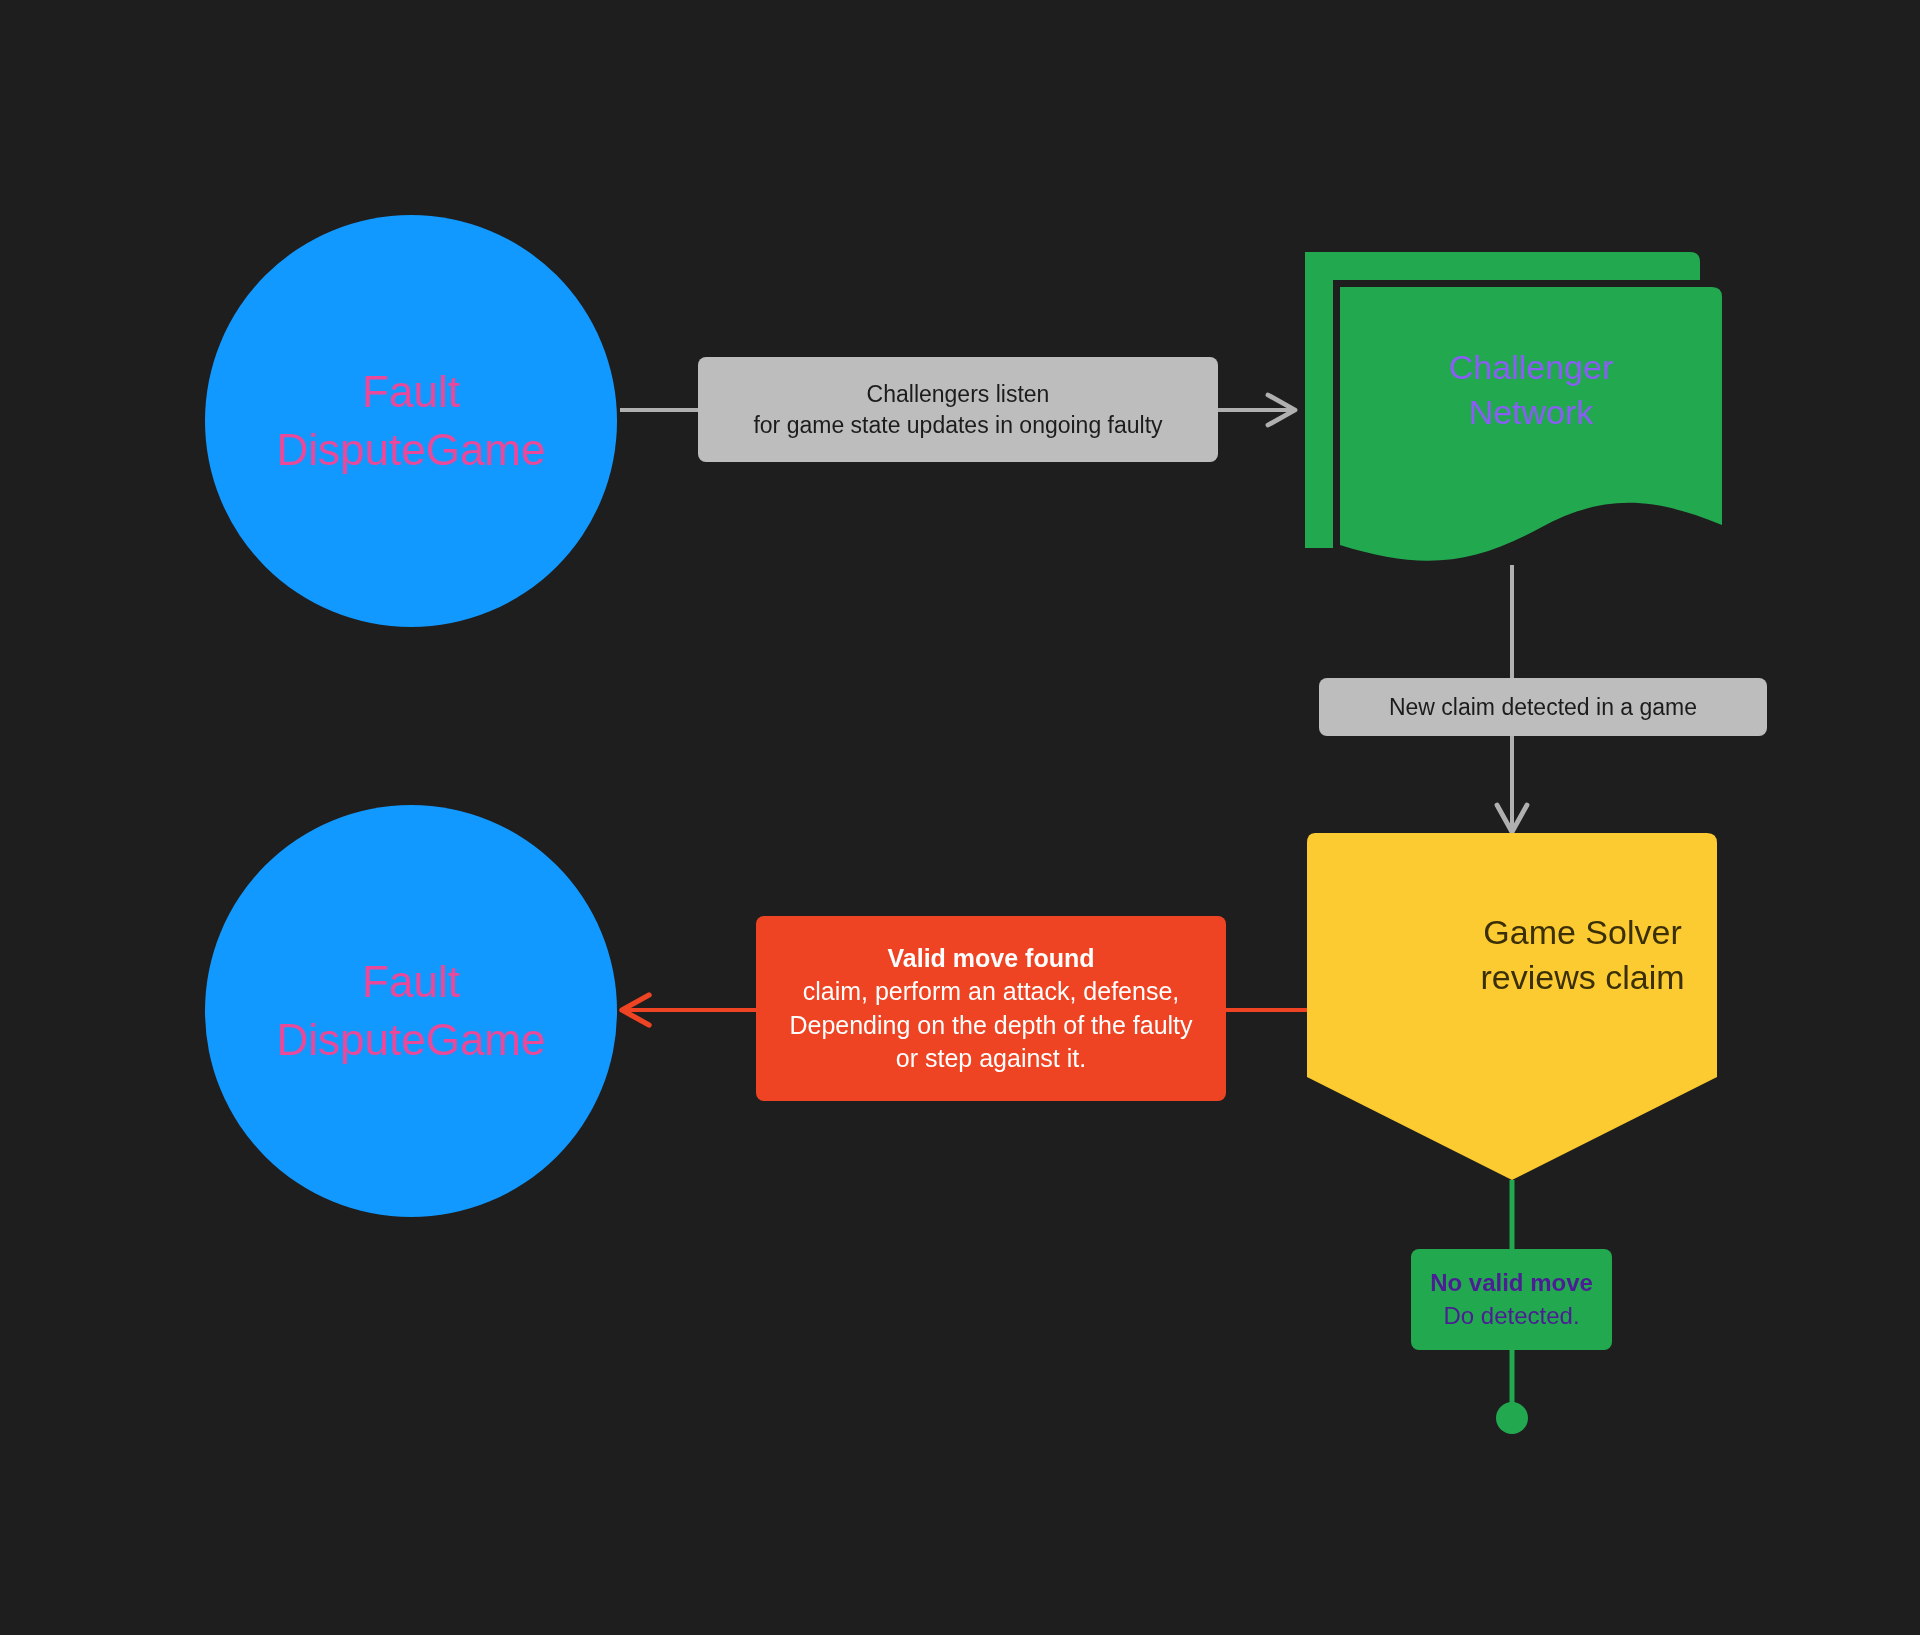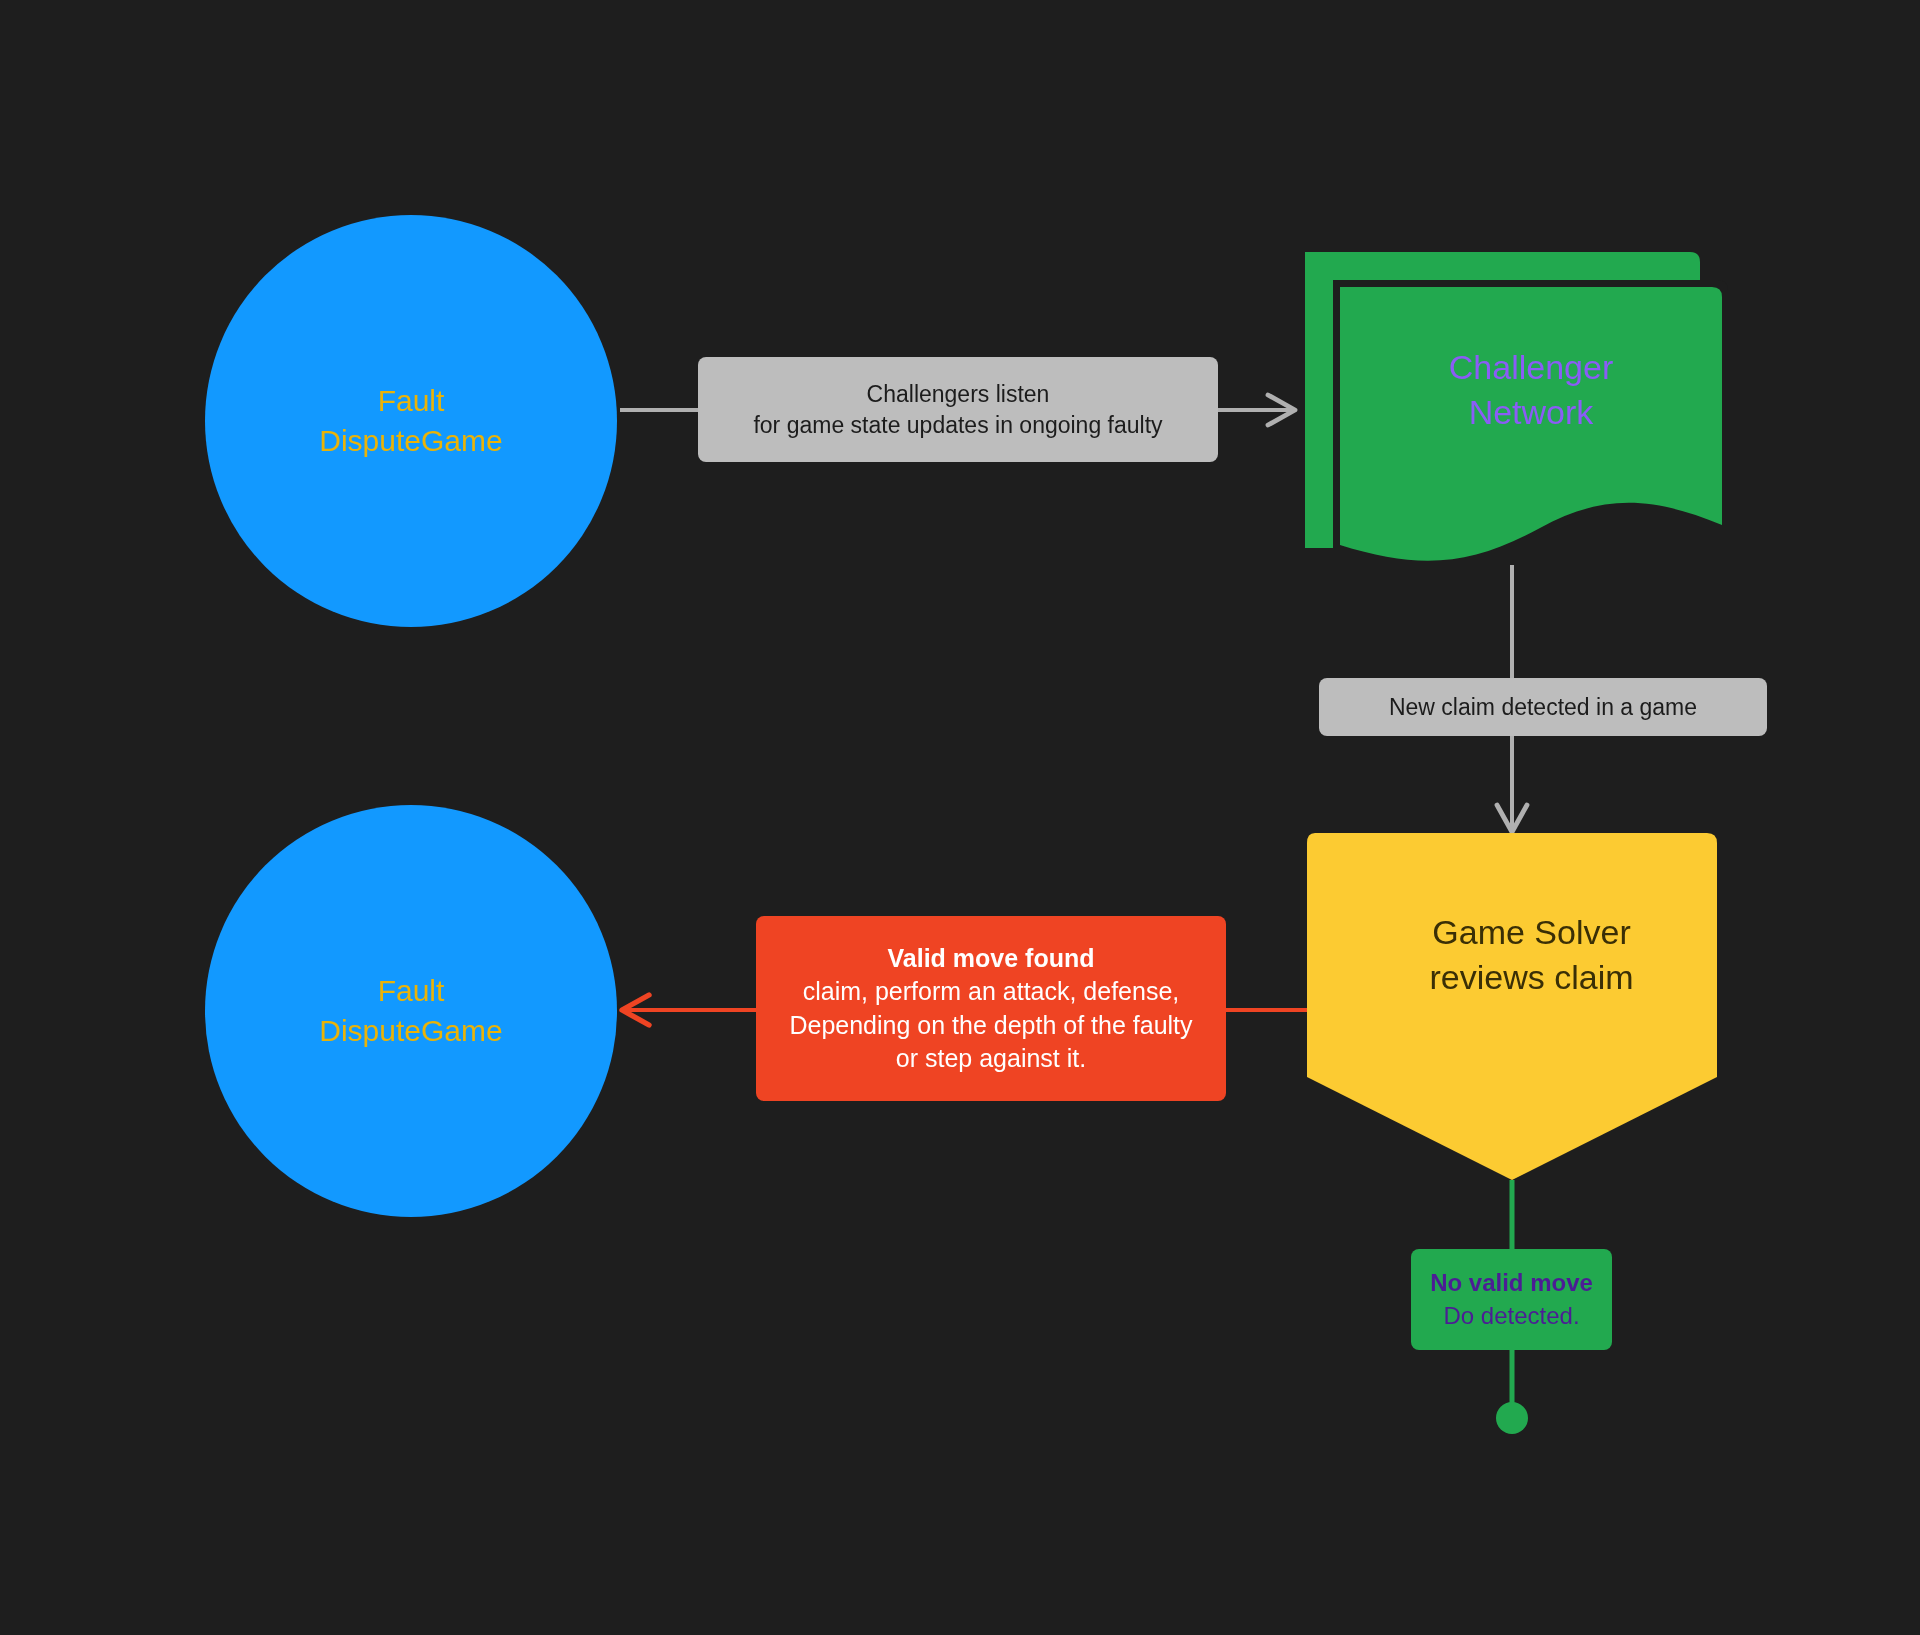--- a/index.html
+++ b/index.html
@@ -38,22 +38,22 @@
   }
   .node-label .ln { display: block; white-space: nowrap; }
 
   
   .circle-node {
     position: absolute;
     border-radius: 50%;
     background: #1299ff;
   }
   .circle-text {
-    color: #eab308;
-    font-size: 30px;
+    color: #ec4899;
+    font-size: 44px;
     font-weight: 400;
   }
 
   
   .doc-text {
     color: #8b5cf6;
     font-size: 34px;
     font-weight: 400;
   }
 
@@ -174,21 +174,21 @@
     <span class="ln">Fault</span>
     <span class="ln">DisputeGame</span>
   </div>
 
   <div class="node-label doc-text" style="left:1340px; top:330px; width:382px; height:120px;">
     <span class="ln">Challenger</span>
     <span class="ln">Network</span>
   </div>
   <div style="position:absolute; left:1305px; top:252px; width:425px; height:320px; background:transparent;"></div>
 
-  <div class="node-label pent-text" style="left:1307px; top:895px; width:449px; height:120px;">
+  <div class="node-label pent-text" style="left:1358px; top:895px; width:449px; height:120px;">
     <span class="ln">Game Solver</span>
     <span class="ln">reviews claim</span>
   </div>
   <div style="position:absolute; left:1307px; top:833px; width:410px; height:347px; background:transparent;"></div>
 
   <div class="edge-label gray" style="left:698px; top:357px; width:520px; height:105px;justify-content:center;">
     <span class="ln">Challengers listen</span>
     <span class="ln">for game state updates in ongoing faulty</span>
   </div>
 

